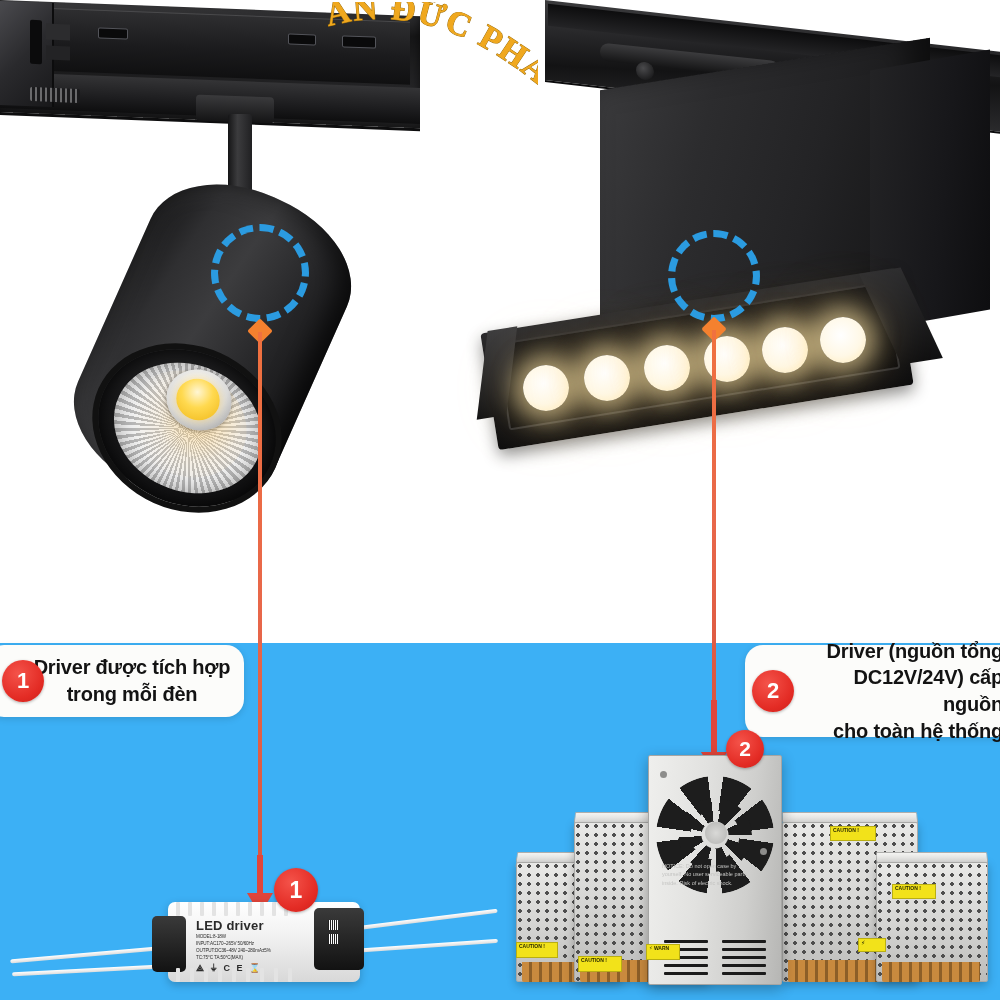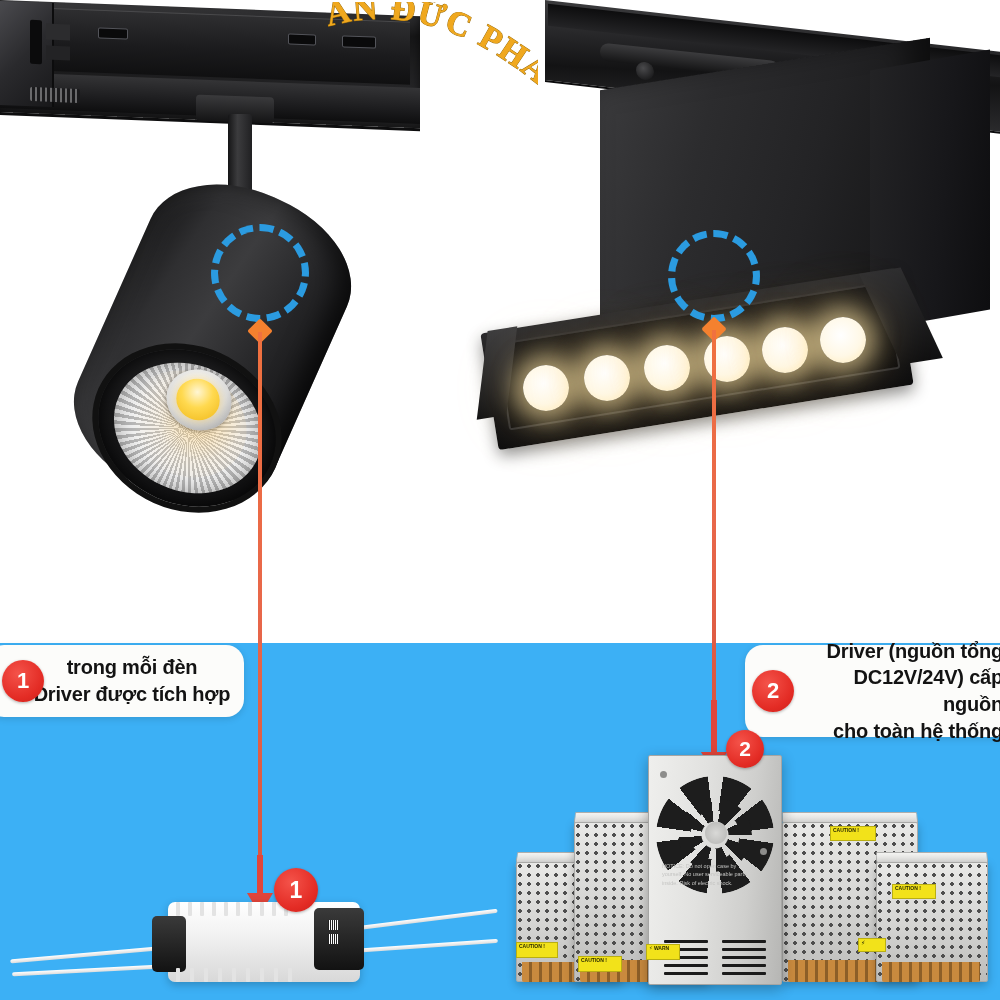--- a/index.html
+++ b/index.html
@@ -425,22 +425,22 @@
     <defs>
       <path id="wmArc" d="M 6,26 Q 108,-6 214,78" fill="none"></path>
     </defs>
     <text>
       <textPath href="#wmArc" startOffset="2%">AN ĐỨC PHÁT</textPath>
     </text>
   </svg>
 
   <div class="abs callout" style="left:-14px; top:645px; width:258px; height:72px; padding-left:46px; padding-right:12px;">
     <div style="text-align:center; width:100%;">
+      <div class="callout-text">Driver được tích hợp</div>
       <div class="callout-text">trong mỗi đèn</div>
-      <div class="callout-text">Driver được tích hợp</div>
     </div>
   </div>
   <div class="abs badge" style="left:2px; top:660px; width:42px; height:42px; font-size:22px;">1</div>
 
   <div class="abs callout" style="left:745px; top:645px; width:272px; height:92px; padding-left:46px; padding-right:14px;">
     <div style="text-align:right; width:100%;">
       <div class="callout-text">Driver (nguồn tổng</div>
       <div class="callout-text">DC12V/24V) cấp nguồn</div>
       <div class="callout-text">cho toàn hệ thống</div>
     </div>
@@ -515,18 +515,26 @@
   <div class="abs driver-fin" style="left:176px; top:968px; width:4px; height:14px;"></div>
   <div class="abs driver-fin" style="left:190px; top:968px; width:4px; height:14px;"></div>
   <div class="abs driver-fin" style="left:204px; top:968px; width:4px; height:14px;"></div>
   <div class="abs driver-fin" style="left:218px; top:968px; width:4px; height:14px;"></div>
   <div class="abs driver-fin" style="left:232px; top:968px; width:4px; height:14px;"></div>
   <div class="abs driver-fin" style="left:246px; top:968px; width:4px; height:14px;"></div>
   <div class="abs driver-fin" style="left:260px; top:968px; width:4px; height:14px;"></div>
   <div class="abs driver-fin" style="left:274px; top:968px; width:4px; height:14px;"></div>
   <div class="abs driver-fin" style="left:288px; top:968px; width:4px; height:14px;"></div>
 
+  <div class="abs driver-label">
+    <div class="dl-title">LED driver</div>
+    <div class="dl-line">MODEL:8-18W</div>
+    <div class="dl-line">INPUT:AC170~265V 50/60Hz</div>
+    <div class="dl-line">OUTPUT:DC36~48V 240~280mA±5%</div>
+    <div class="dl-line">TC:75°C  TA:50°C(MAX)</div>
+    <div class="dl-marks" style="margin-top:2px;">⟁ ⏚ C E ⌛</div>
+  </div>
   <div class="abs" style="left:328px; top:920px; width:10px; height:10px; background:repeating-linear-gradient(90deg,#222 0 1px,#fff 1px 2px);"></div>
   <div class="abs" style="left:328px; top:934px; width:10px; height:10px; background:repeating-linear-gradient(90deg,#222 0 1px,#fff 1px 2px);"></div>
 
   <div class="abs badge" style="left:274px; top:868px; width:44px; height:44px; font-size:23px;">1</div>
 
 </div>
 
 </body></html>

